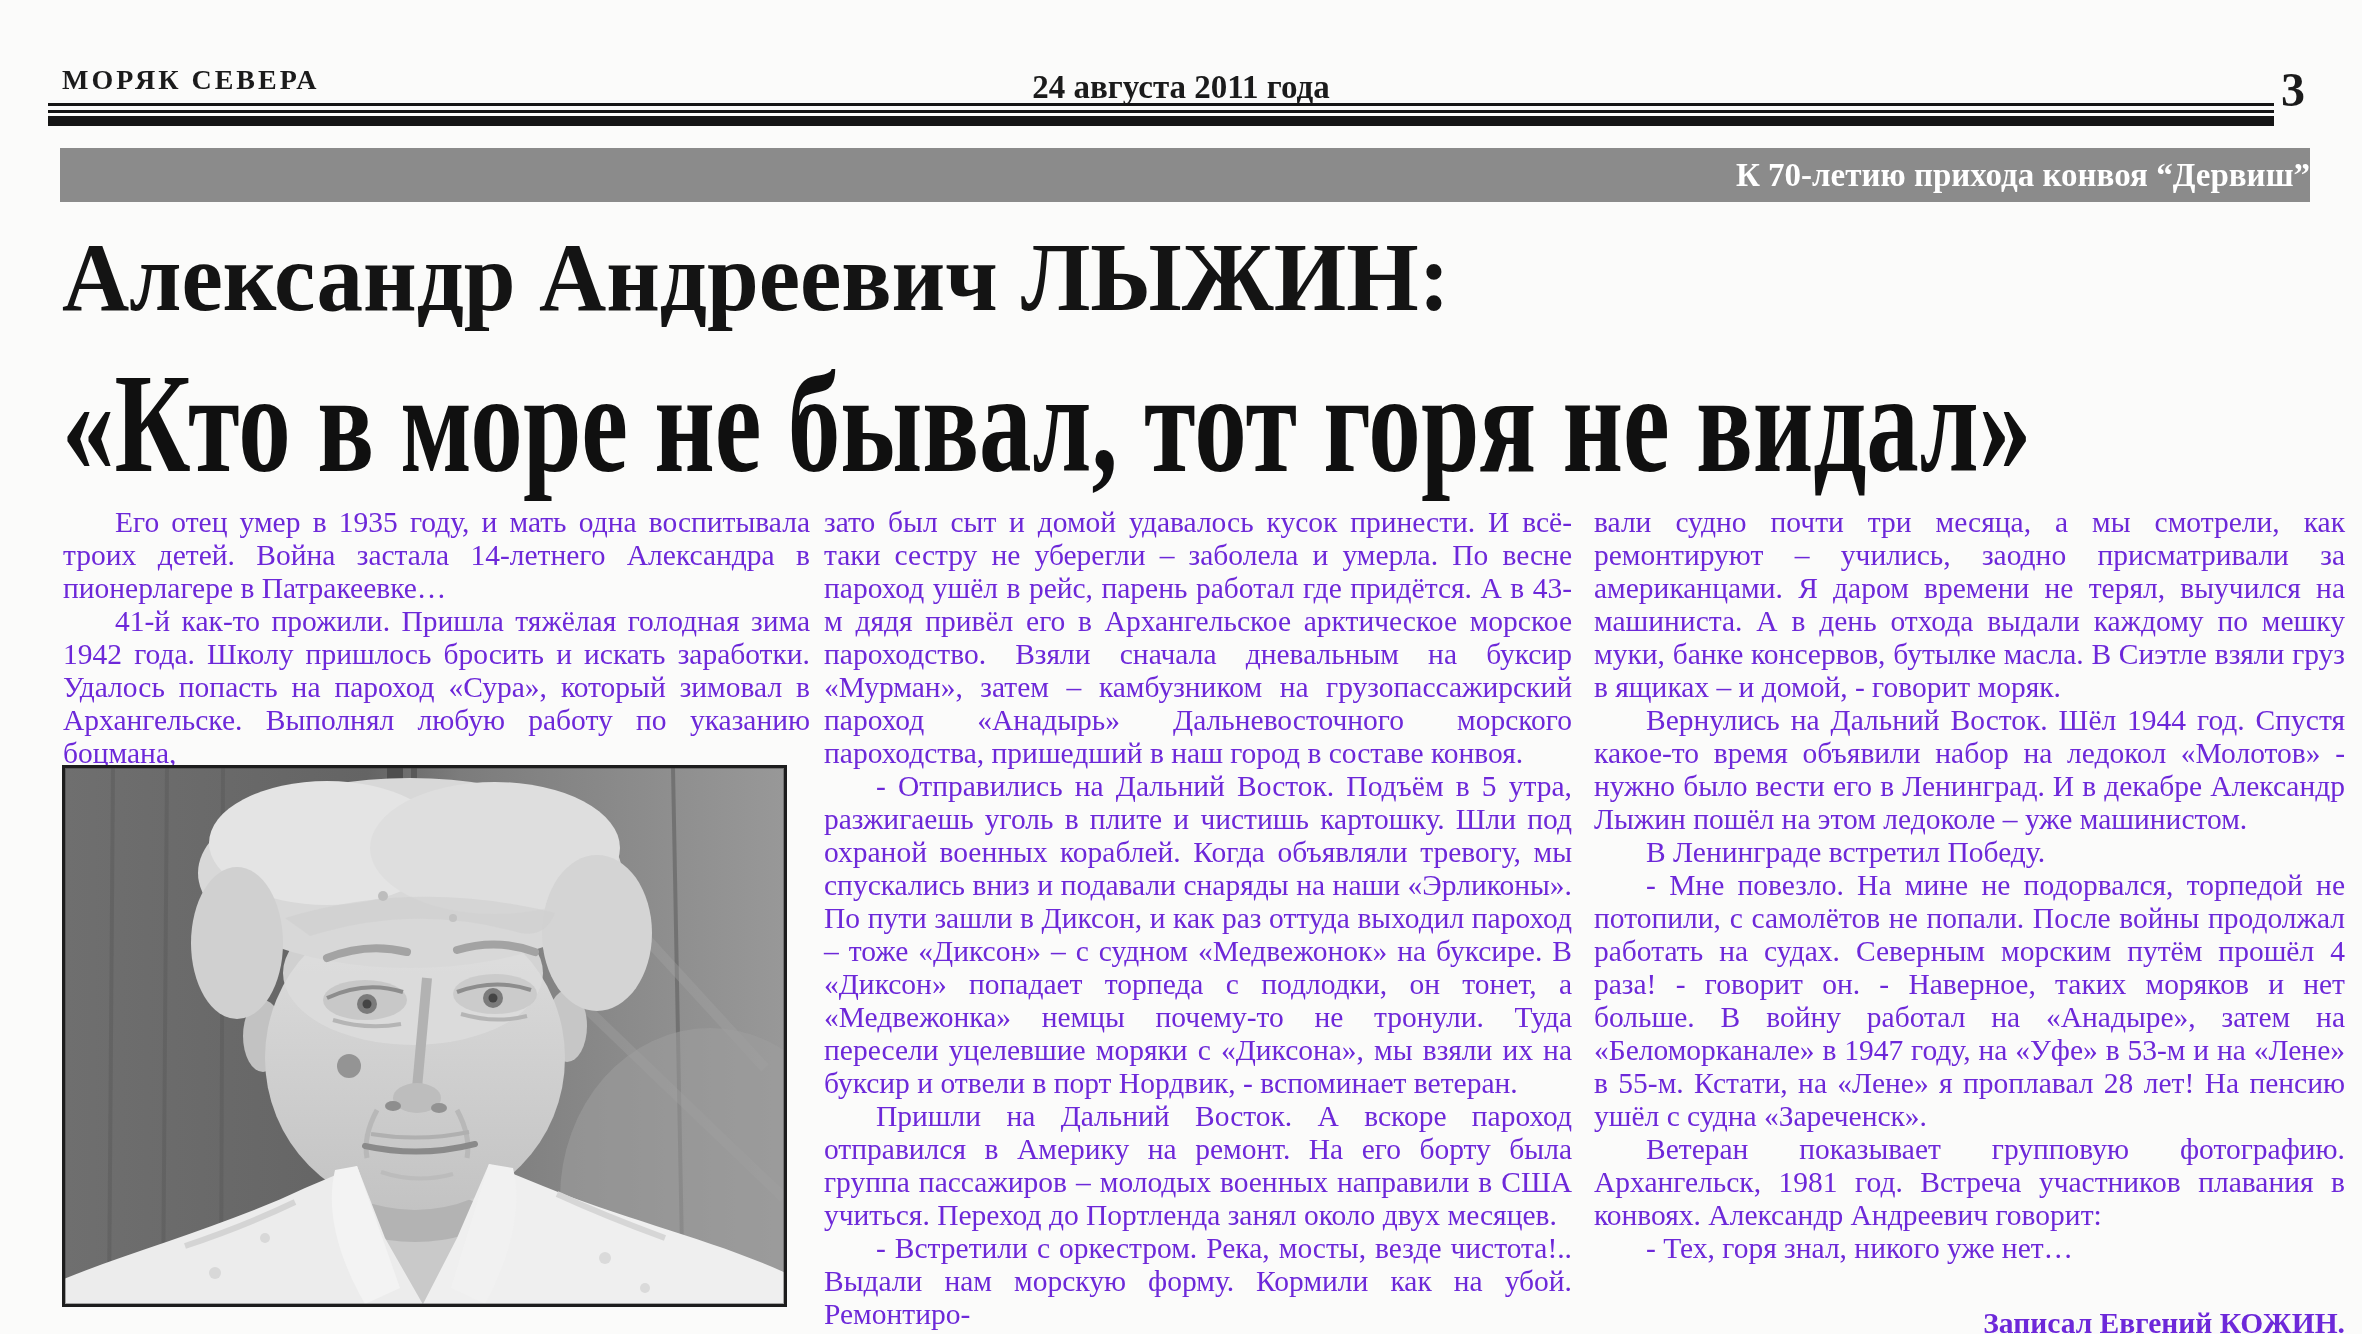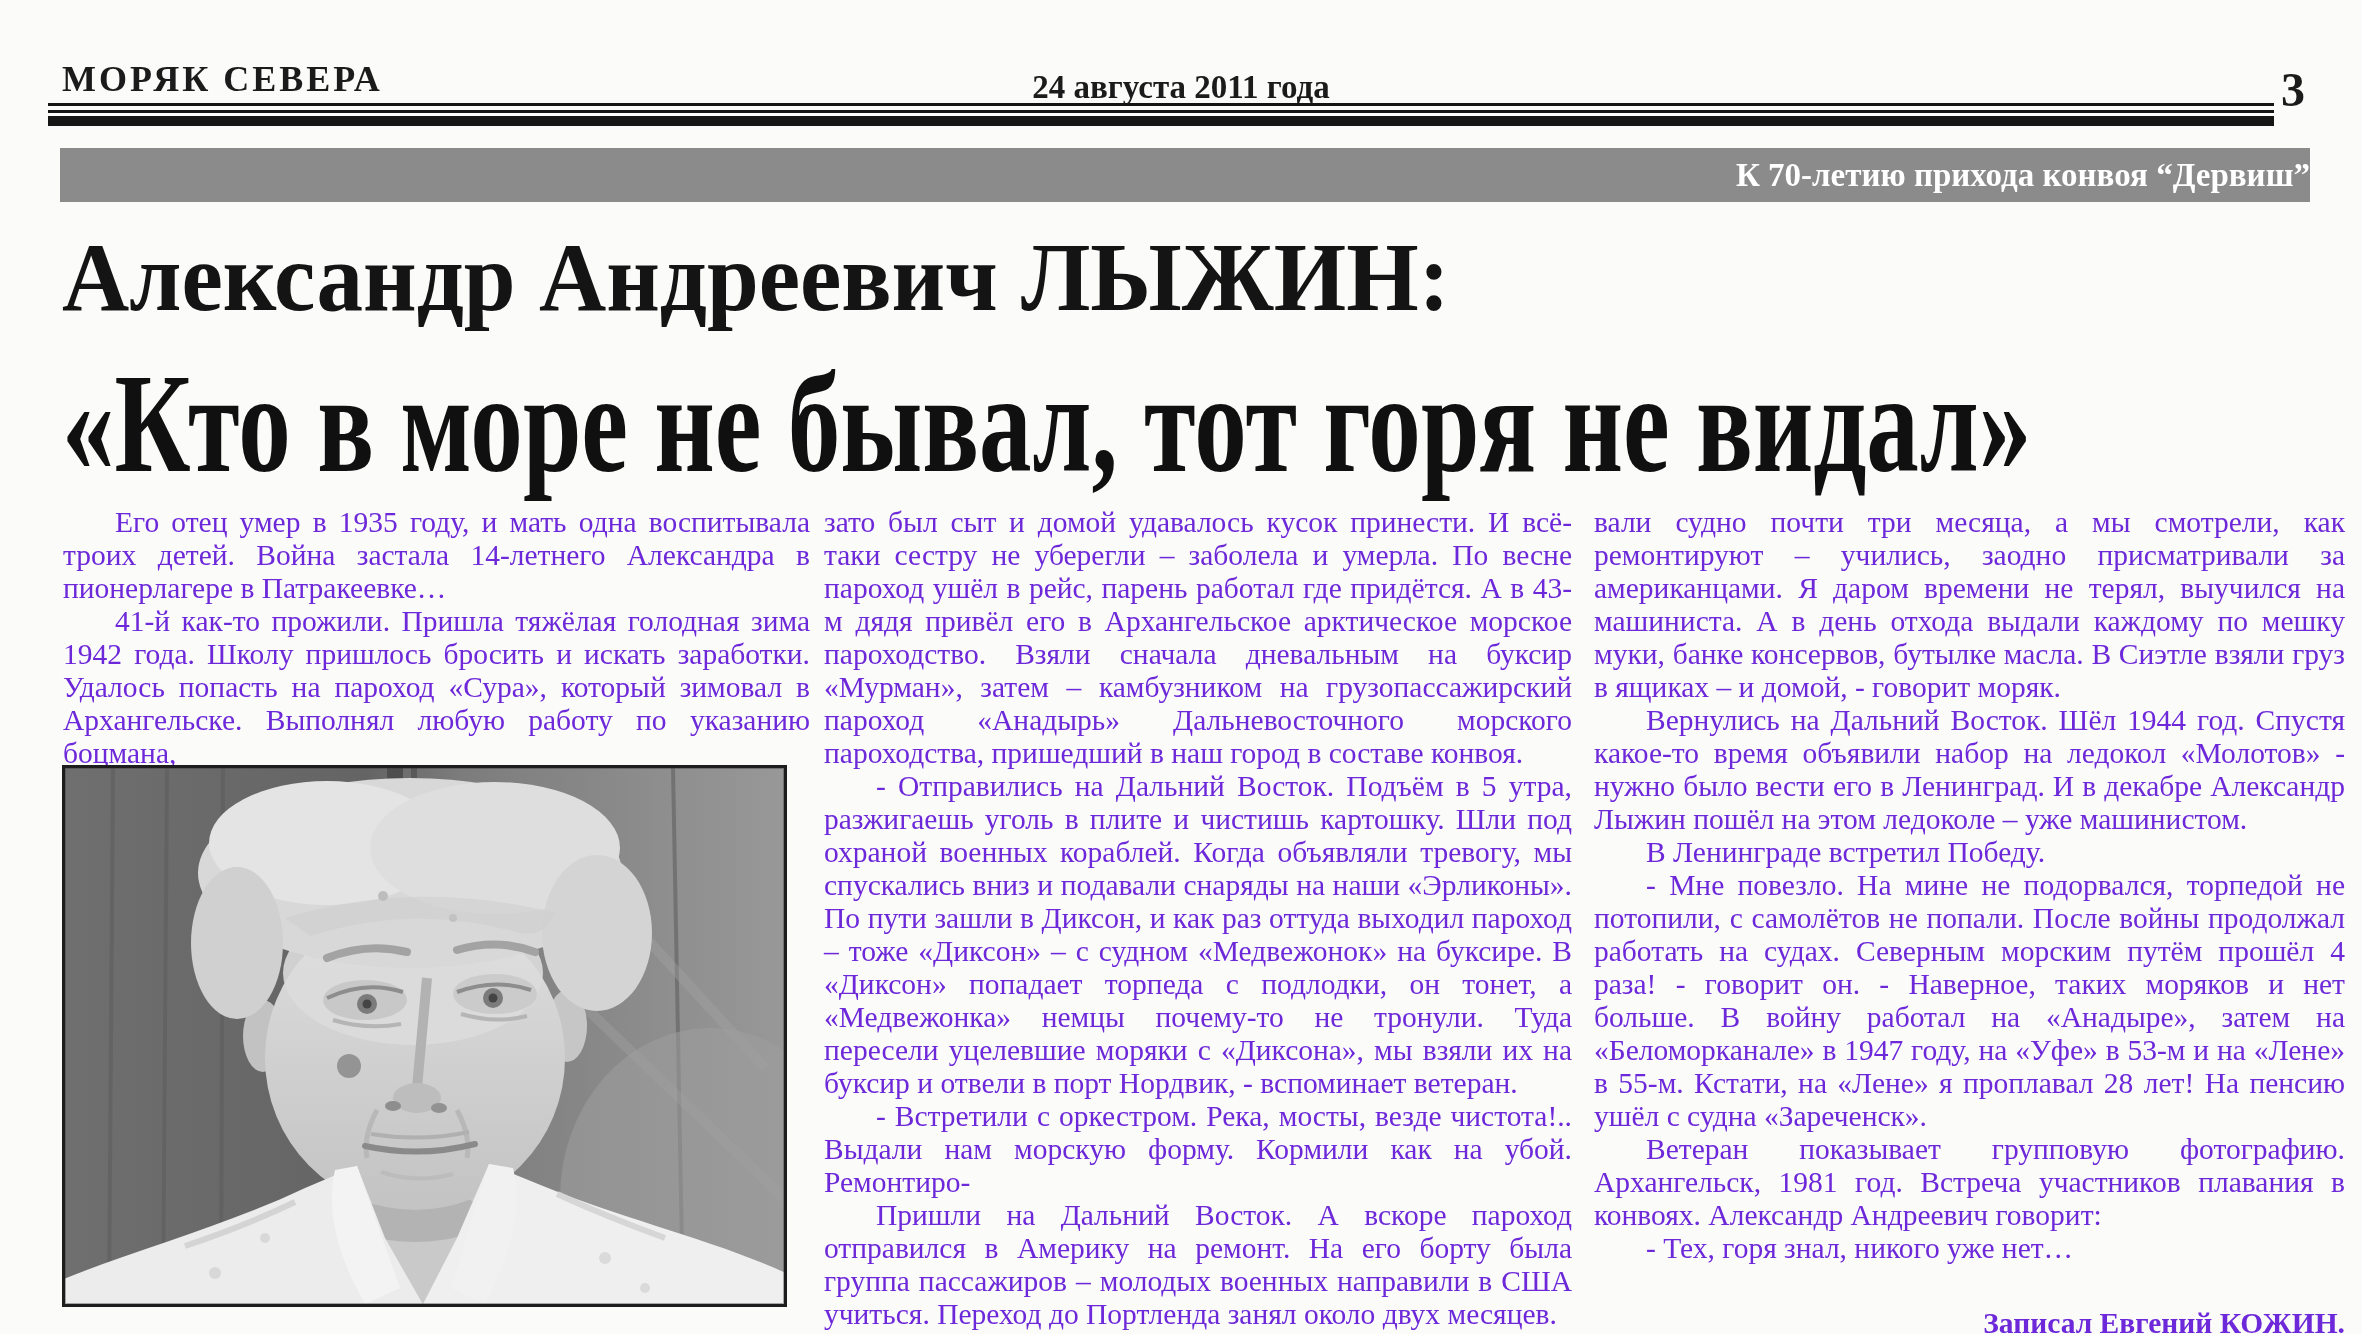--- a/index.html
+++ b/index.html
@@ -4,21 +4,21 @@
 <style>
   html,body{margin:0;padding:0;}
   body{
     width:2362px;height:1334px;position:relative;overflow:hidden;
     background:#fbfbfa;color:#1b1b1b;
     font-family:"Liberation Serif", serif;
   }
   .abs{position:absolute;}
 
   
-  #masthead-name{left:62px;top:58px;font-size:36px;font-weight:bold;letter-spacing:3px;white-space:nowrap;}
+  #masthead-name{left:62px;top:64px;font-size:28px;font-weight:bold;letter-spacing:3px;white-space:nowrap;}
   #masthead-date{left:0;top:69px;width:2362px;text-align:center;font-size:33px;font-weight:bold;}
   #page-number{left:2281px;top:62px;font-size:48px;font-weight:bold;}
   #rules{left:48px;top:103px;width:2226px;}
   .rule-thin{height:3px;background:#151515;}
   .rule-gap-a{height:4px;}
   .rule-gap-b{height:3px;}
   .rule-thick{height:10px;background:#151515;}
 
   
   #banner{
@@ -176,22 +176,22 @@
       <circle cx="580" cy="520" r="5" fill="#dadada"></circle>
     </g>
 
     <rect width="719" height="536" fill="none" stroke="#3a3a3a" stroke-width="2" opacity="0.4"></rect>
   </svg>
 </figure>
 
 <div class="abs col" id="col2">
   <p>зато был сыт и домой удавалось кусок принести. И всё-таки сестру не уберегли – заболела и умерла. По весне пароход ушёл в рейс, парень работал где придётся. А в 43-м дядя привёл его в Архангельское арктическое морское пароходство. Взяли сначала дневальным на буксир «Мурман», затем – камбузником на грузопассажирский пароход «Анадырь» Дальневосточного морского пароходства, пришедший в наш город в составе конвоя.</p>
   <p class="ind">- Отправились на Дальний Восток. Подъём в 5 утра, разжигаешь уголь в плите и чистишь картошку. Шли под охраной военных кораблей. Когда объявляли тревогу, мы спускались вниз и подавали снаряды на наши «Эрликоны». По пути зашли в Диксон, и как раз оттуда выходил пароход – тоже «Диксон» – с судном «Медвежонок» на буксире. В «Диксон» попадает торпеда с подлодки, он тонет, а «Медвежонка» немцы почему-то не тронули. Туда пересели уцелевшие моряки с «Диксона», мы взяли их на буксир и отвели в порт Нордвик, - вспоминает ветеран.</p>
+  <p class="ind">Пришли на Дальний Восток. А вскоре пароход отправился в Америку на ремонт. На его борту была группа пассажиров – молодых военных направили в США учиться. Переход до Портленда занял около двух месяцев.</p>
   <p class="ind">- Встретили с оркестром. Река, мосты, везде чистота!.. Выдали нам морскую форму. Кормили как на убой. Ремонтиро-</p>
-  <p class="ind">Пришли на Дальний Восток. А вскоре пароход отправился в Америку на ремонт. На его борту была группа пассажиров – молодых военных направили в США учиться. Переход до Портленда занял около двух месяцев.</p>
 </div>
 
 <div class="abs col" id="col3">
   <p>вали судно почти три месяца, а мы смотрели, как ремонтируют – учились, заодно присматривали за американцами. Я даром времени не терял, выучился на машиниста. А в день отхода выдали каждому по мешку муки, банке консервов, бутылке масла. В Сиэтле взяли груз в ящиках – и домой, - говорит моряк.</p>
   <p class="ind">Вернулись на Дальний Восток. Шёл 1944 год. Спустя какое-то время объявили набор на ледокол «Молотов» - нужно было вести его в Ленинград. И в декабре Александр Лыжин пошёл на этом ледоколе – уже машинистом.</p>
   <p class="ind">В Ленинграде встретил Победу.</p>
   <p class="ind">- Мне повезло. На мине не подорвался, торпедой не потопили, с самолётов не попали. После войны продолжал работать на судах. Северным морским путём прошёл 4 раза! - говорит он. - Наверное, таких моряков и нет больше. В войну работал на «Анадыре», затем на «Беломорканале» в 1947 году, на «Уфе» в 53-м и на «Лене» в 55-м. Кстати, на «Лене» я проплавал 28 лет! На пенсию ушёл с судна «Зареченск».</p>
   <p class="ind">Ветеран показывает групповую фотографию. Архангельск, 1981 год. Встреча участников плавания в конвоях. Александр Андреевич говорит:</p>
   <p class="ind">- Тех, горя знал, никого уже нет…</p>
   <p id="byline">Записал Евгений КОЖИН.</p>

